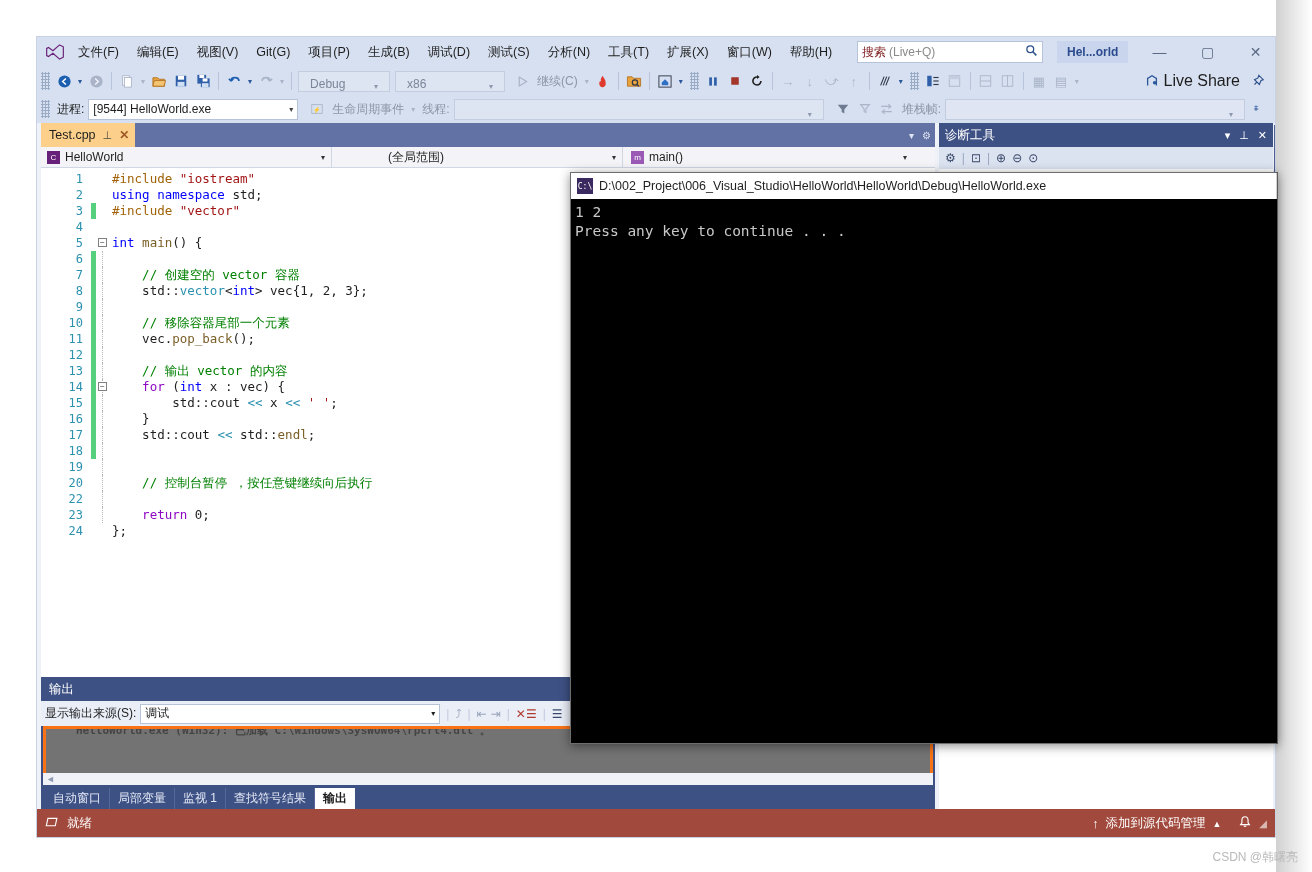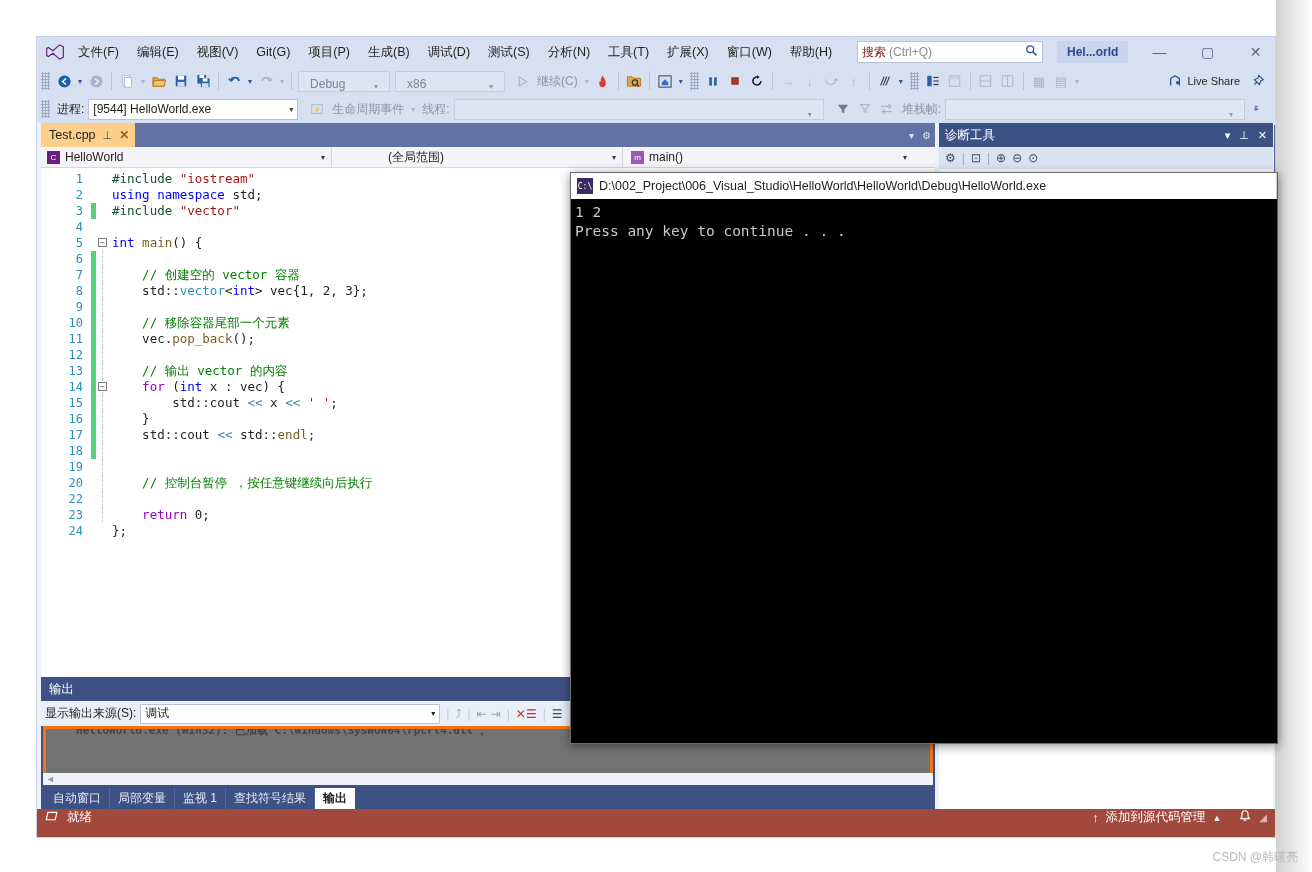--- a/index.html
+++ b/index.html
@@ -175,21 +175,21 @@
     position: absolute; left: 2px; top: 3px;
     width: 9px; height: 9px;
     border: 1px solid #808080; background: #fff;
     font-size: 8px; line-height: 7px; text-align: center; color: #555;
   }
   .vline {
     position: absolute; left: 6px; top: 0; bottom: 0;
     border-left: 1px dotted #b9b9b9;
   }
   .k { color: #0000ff; }
-  .pp { color: #14532d; }
+  .pp { color: #a16207; }
   .str { color: #a31515; }
   .cm { color: #008000; }
   .ty { color: #2b91af; }
   .fn { color: #795e26; }
   .ctl { color: #8f08c4; }
   .op { color: #1e1e1e; }
   #curstmt {
     position: absolute; left: 120px; top: 531px;
     width: 774px; height: 16px;
     background: #eef0f8; border: 1px solid #b6bcd5;
@@ -287,21 +287,21 @@
     display: flex; align-items: center;
     color: #e3e8f5; font-size: 12px;
     border-right: 1px solid #54689c;
   }
   .btab.active { background: #ffffff; color: #1e1e1e; font-weight: bold; border-right: none; }
   
   #statusbar {
     position: absolute; left: 0; top: 772px;
     width: 1240px; height: 29px;
     background: #a0493c;
-    display: flex; align-items: flex-start;
+    display: flex; align-items: center;
     color: #ffffff; font-size: 12.5px;
   }
   #statusbar .sbleft { display: flex; align-items: center; gap: 8px; margin-left: 8px; }
   #statusbar .sbright { display: flex; align-items: center; gap: 7px; margin-left: auto; margin-right: 10px; }
   .sb-icon { font-size: 13px; }
   
   #console {
     position: absolute; left: 570px; top: 172px;
     width: 708px; height: 572px;
     background: #000000;
@@ -359,21 +359,21 @@
       <div class="menu-item">调试(D)</div>
       <div class="menu-item">测试(S)</div>
       <div class="menu-item">分析(N)</div>
       <div class="menu-item">工具(T)</div>
       <div class="menu-item">扩展(X)</div>
       <div class="menu-item">窗口(W)</div>
       <div class="menu-item">帮助(H)</div>
 
       <div id="search-box">
         <span class="sr-text">搜索</span>
-        <span class="sr-hint">(Ctrl+Q)</span>
+        <span class="sr-hint">(Live+Q)</span>
         <span id="search-icon">
           <svg width="13" height="13" viewBox="0 0 16 16">
             <circle cx="6.5" cy="6.5" r="4.2" fill="none" stroke="#2b4f8a" stroke-width="1.6"></circle>
             <line x1="9.6" y1="9.6" x2="14" y2="14" stroke="#2b4f8a" stroke-width="1.8"></line>
           </svg>
         </span>
       </div>
 
       <div id="proj-badge">Hel...orld</div>
 
@@ -541,21 +541,21 @@
         <svg width="15" height="14" viewBox="0 0 16 16">
             <rect x="2" y="2" width="12" height="12" fill="none" stroke="#a9b4c8"></rect>
             <line x1="8" y1="2" x2="8" y2="14" stroke="#a9b4c8"></line>
           </svg>
       </div>
       <div class="tsep"></div>
       <div class="tbtn dis">▦</div>
       <div class="tbtn dis">▤</div>
       <div class="tcaret dis">▾</div>
 
-      <div class="tbtn" style="margin-left:auto;margin-right:4px;color:#1e1e1e;font-size:11px;white-space:nowrap;">
+      <div class="tbtn" style="margin-left:auto;margin-right:4px;color:#1e1e1e;font-size:16px;white-space:nowrap;">
         <svg width="14" height="14" viewBox="0 0 16 16" style="margin-right:5px;">
             <path d="M3 13 L3 5 L8 2 L13 5 L13 13" fill="none" stroke="#2b579a" stroke-width="1.5"></path>
             <circle cx="11" cy="10" r="2" fill="#2b579a"></circle>
           </svg>
         <span>Live Share</span>
       </div>
       <div class="tbtn" style="margin-right:8px;">
         <svg width="14" height="14" viewBox="0 0 16 16">
             <path d="M9 1.5 L14 6.5 L11.5 7.5 L9.5 12 L4 6.5 L8 4.5 Z" fill="none" stroke="#2b4f8a" stroke-width="1.3"></path>
             <line x1="4" y1="12" x2="7" y2="9" stroke="#2b4f8a" stroke-width="1.3"></line>

